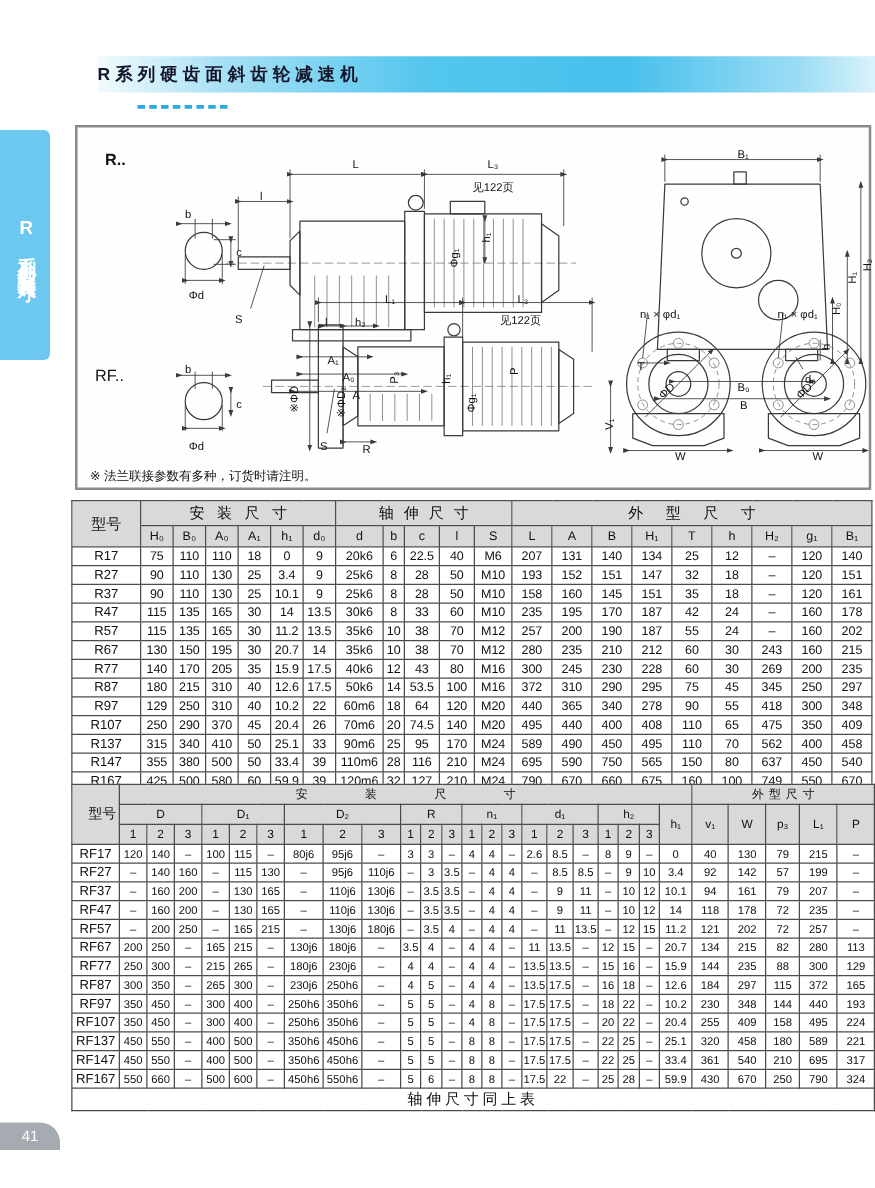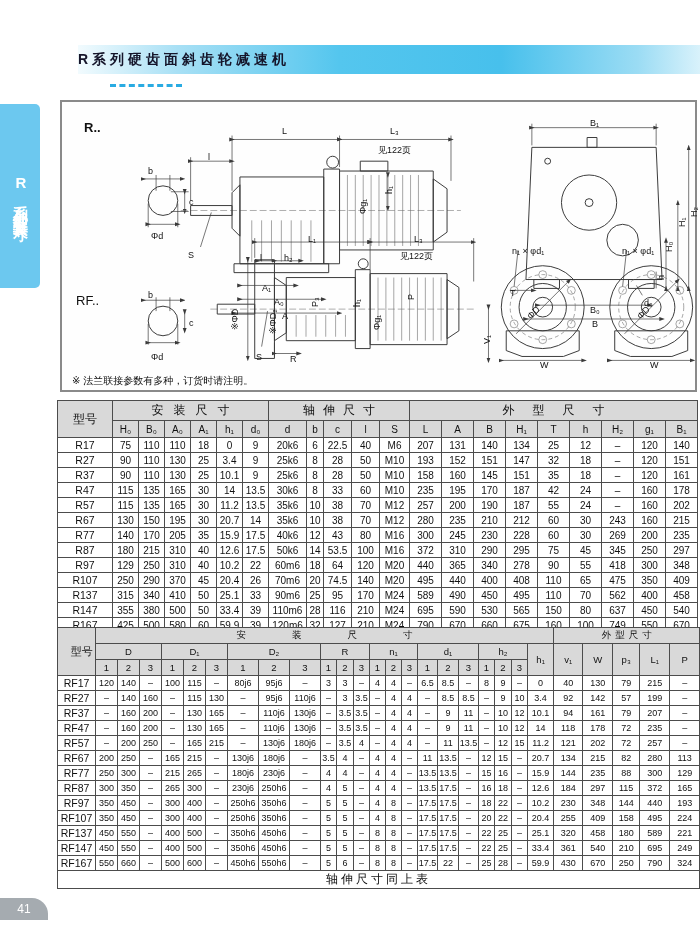--- a/index.html
+++ b/index.html
@@ -555,21 +555,21 @@
         <td>50</td>
         <td>33.4</td>
         <td>39</td>
         <td>110m6</td>
         <td>28</td>
         <td>116</td>
         <td>210</td>
         <td>M24</td>
         <td>695</td>
         <td>590</td>
-        <td>530</td>
+        <td>750</td>
         <td>565</td>
         <td>150</td>
         <td>80</td>
         <td>637</td>
         <td>450</td>
         <td>540</td>
       </tr>
       <tr>
         <td class="model">R167</td>
         <td>425</td>
@@ -682,21 +682,21 @@
         <td>–</td>
         <td>80j6</td>
         <td>95j6</td>
         <td>–</td>
         <td>3</td>
         <td>3</td>
         <td>–</td>
         <td>4</td>
         <td>4</td>
         <td>–</td>
-        <td>6.5</td>
+        <td>2.6</td>
         <td>8.5</td>
         <td>–</td>
         <td>8</td>
         <td>9</td>
         <td>–</td>
         <td>0</td>
         <td>40</td>
         <td>130</td>
         <td>79</td>
         <td>215</td>
@@ -1023,21 +1023,21 @@
         <td>17.5</td>
         <td>–</td>
         <td>22</td>
         <td>25</td>
         <td>–</td>
         <td>33.4</td>
         <td>361</td>
         <td>540</td>
         <td>210</td>
         <td>695</td>
-        <td>249</td>
+        <td>317</td>
       </tr>
       <tr>
         <td class="model">RF167</td>
         <td>550</td>
         <td>660</td>
         <td>–</td>
         <td>500</td>
         <td>600</td>
         <td>–</td>
         <td>450h6</td>

